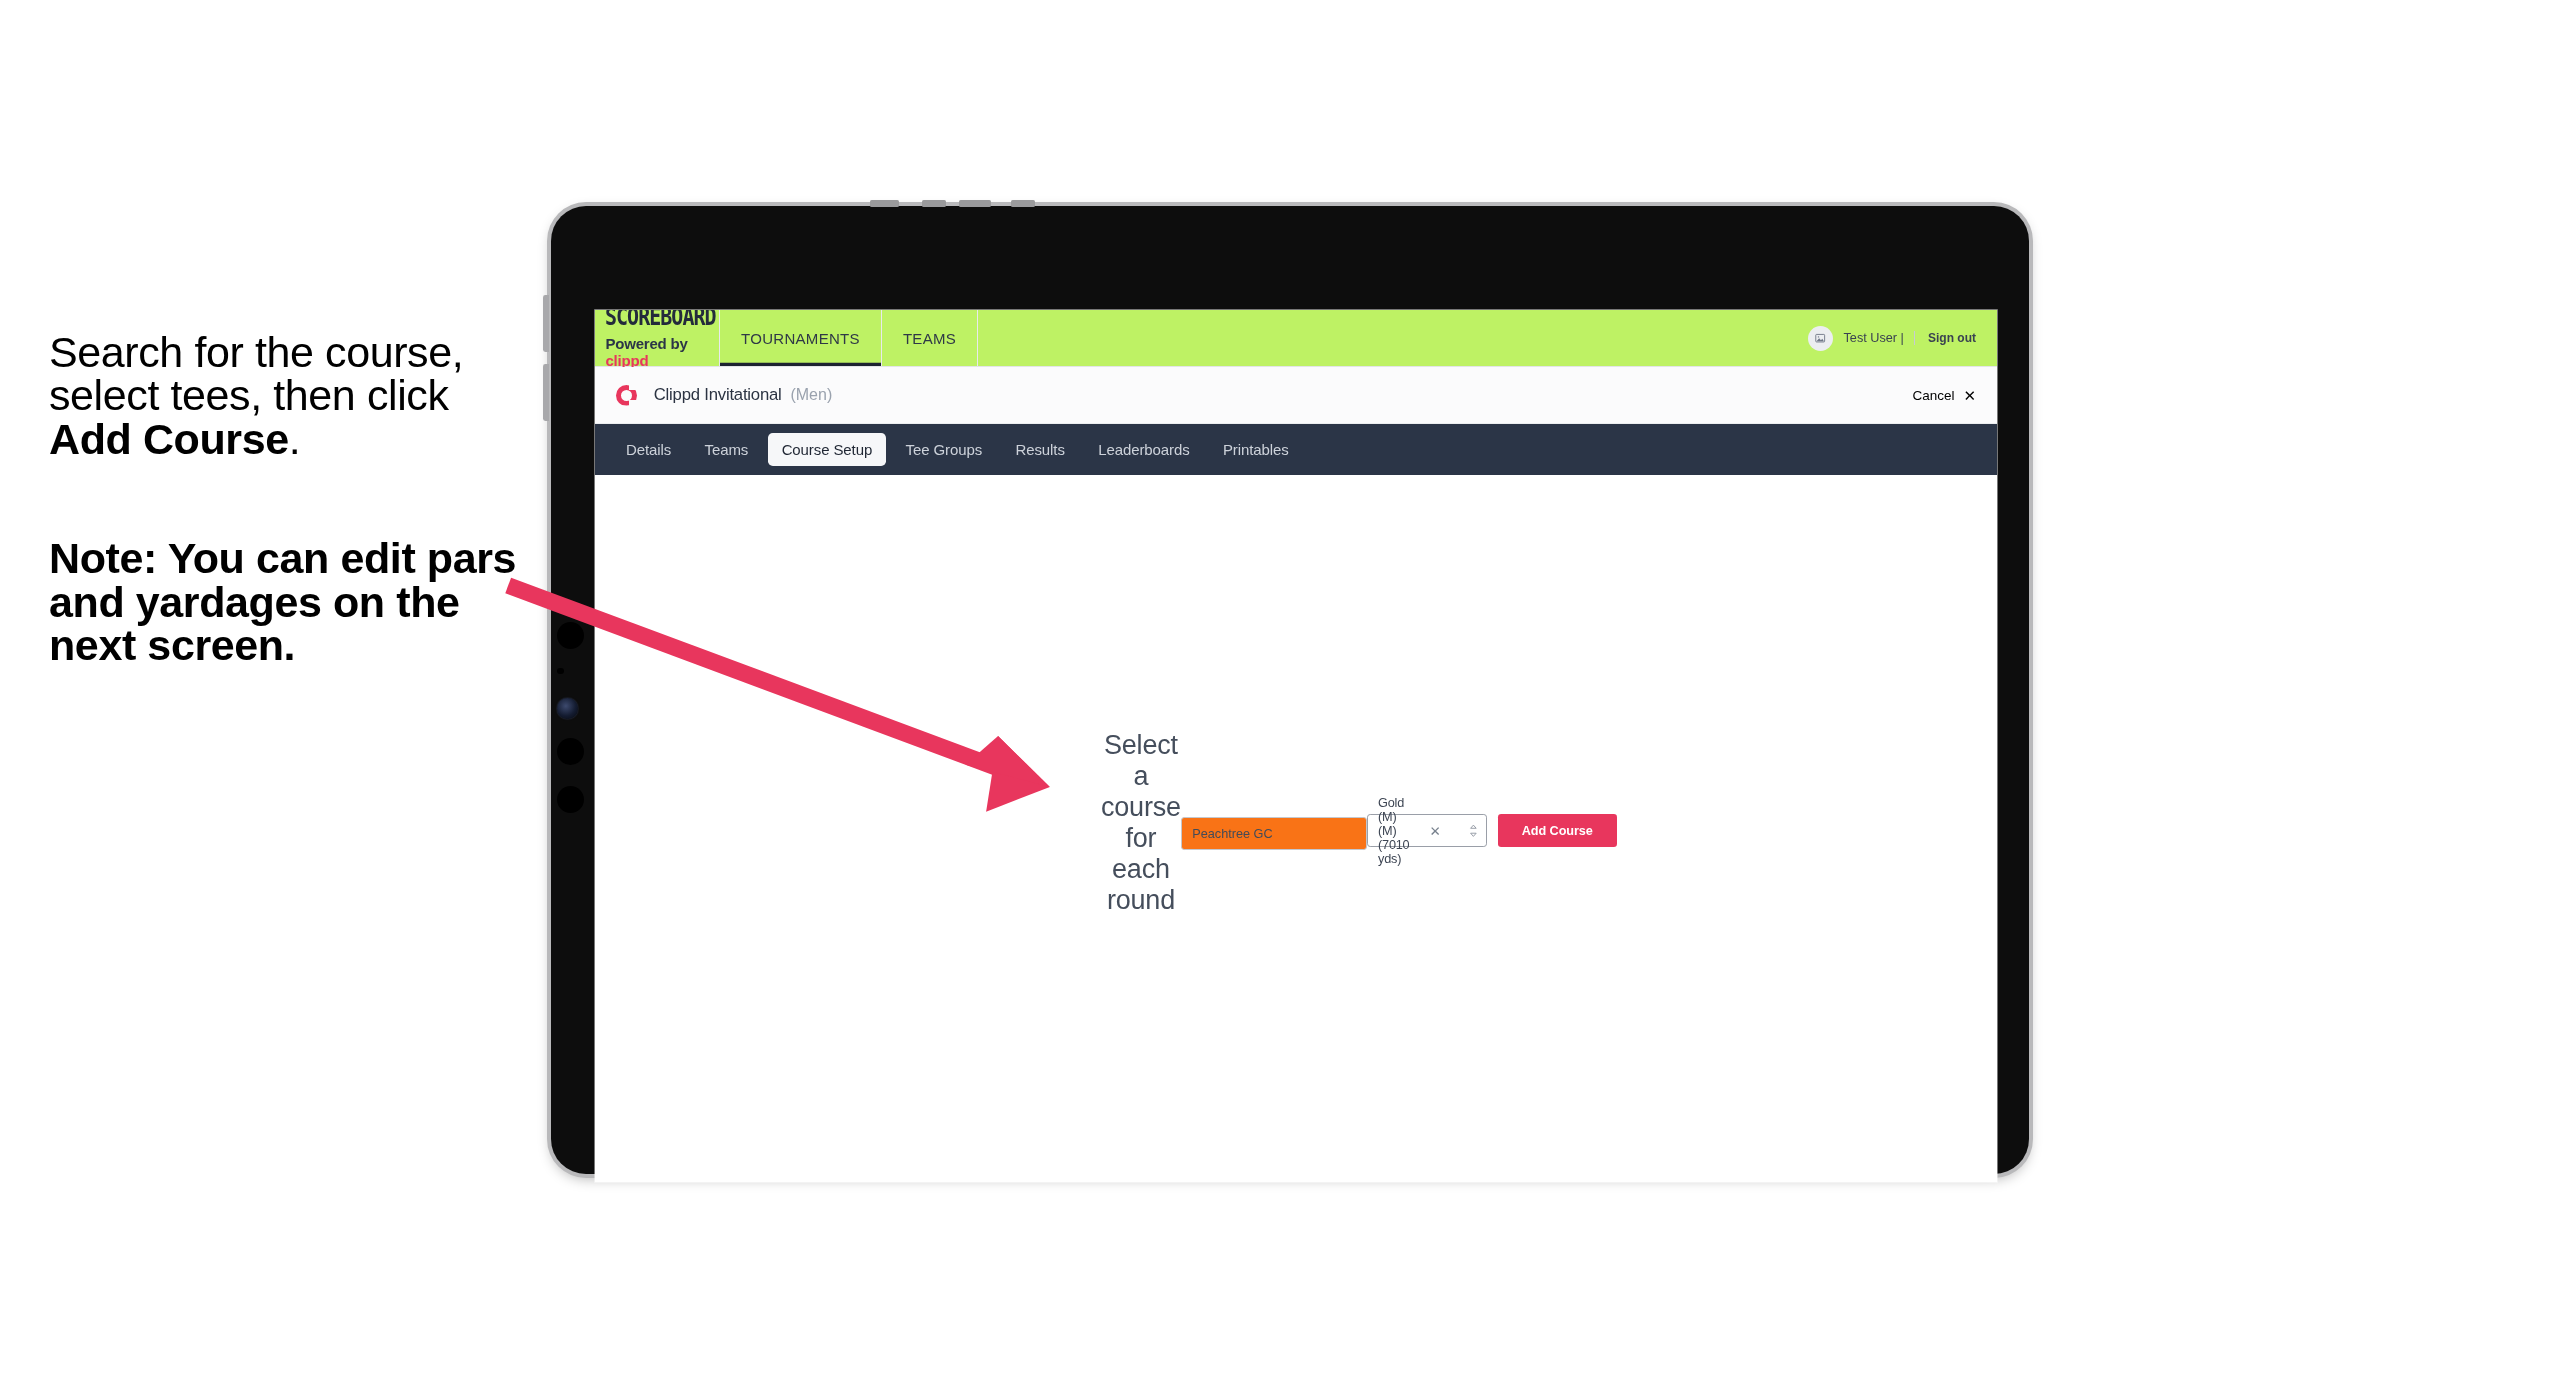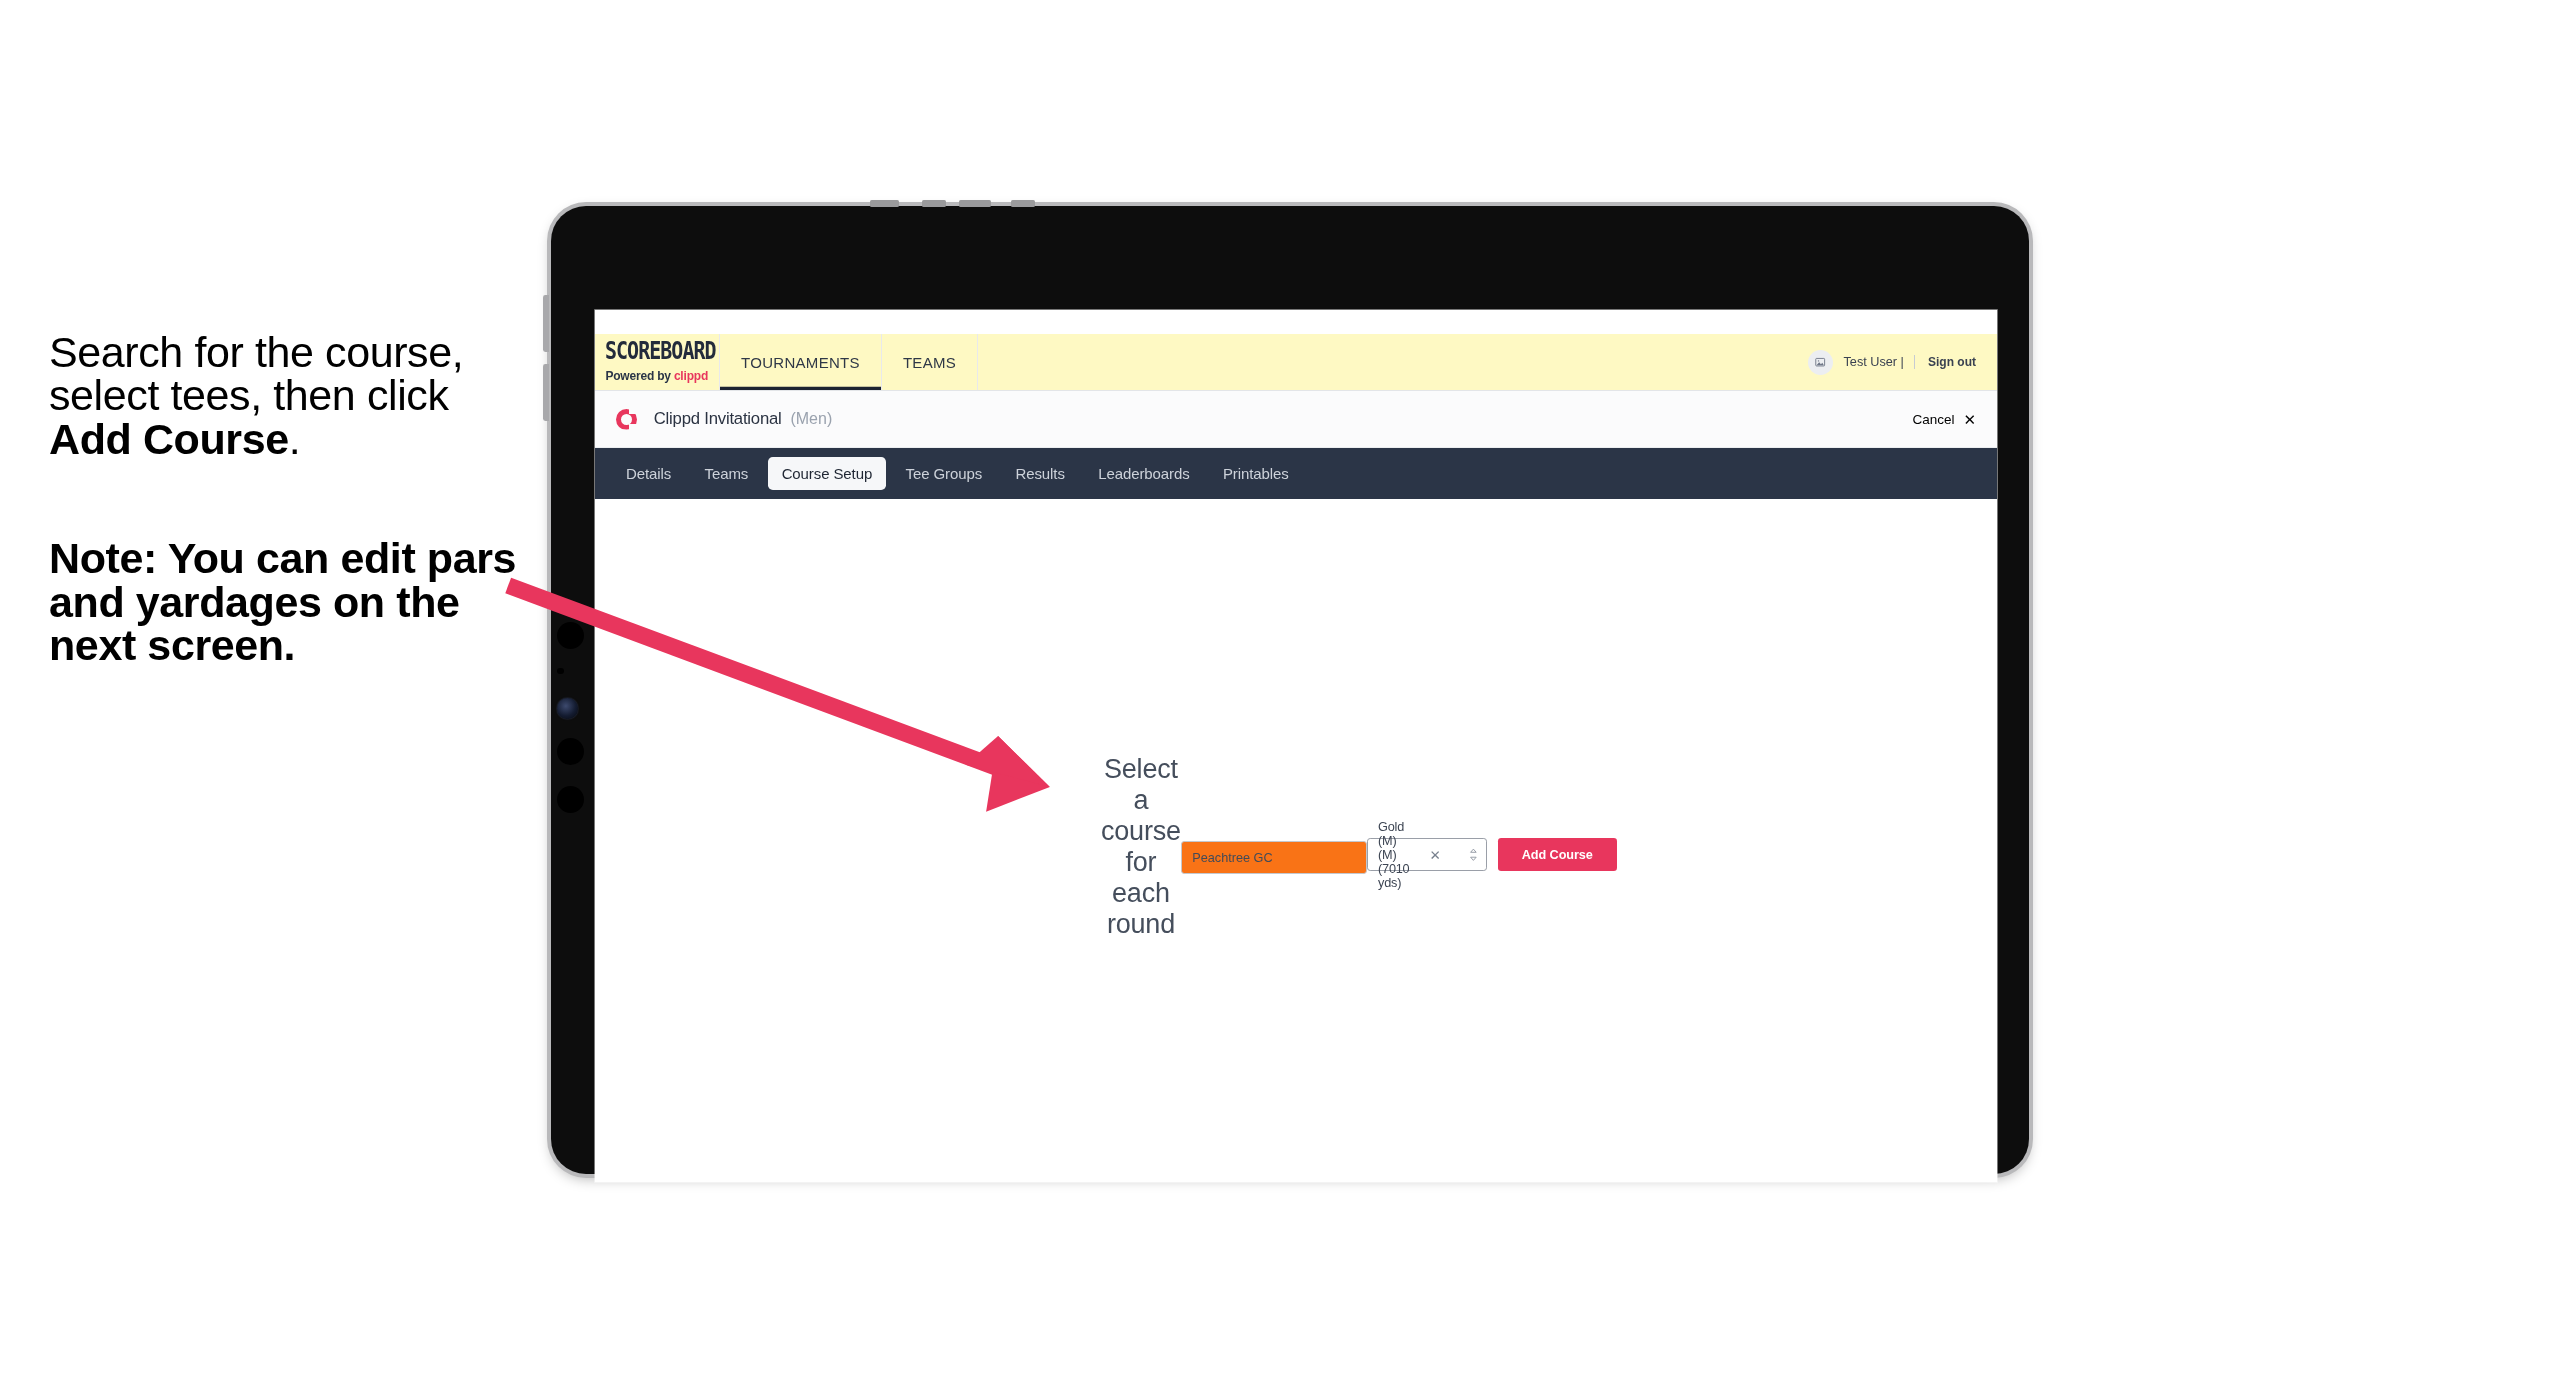--- a/index.html
+++ b/index.html
@@ -89,25 +89,24 @@
     height: 872px;
     background: #ffffff;
     overflow: hidden;
     box-shadow: 0 0 0 0.8px rgba(255,255,255,.55);
   }
 
   
   #appbar {
     position: relative;
     height: 57px;
-    background: #fef9c3;
+    background: #bef264;
     border-bottom: 1.6px solid #e3e5e8;
     display: flex;
     align-items: stretch;
-    margin-top: 24px;
   }
   #logo-block {
     width: 125px;
     display: flex;
     flex-direction: column;
     justify-content: center;
     padding-left: 10.4px;
     border-right: 0.8px solid #e8e9ec;
   }
   #logo-word {
@@ -115,21 +114,21 @@
     font-weight: 700;
     font-size: 21px;
     letter-spacing: -1px;
     color: #232b3b;
     line-height: 1;
     transform: scaleY(1.18) scaleX(0.95);
     transform-origin: left center;
   }
   #logo-sub {
     margin-top: 6.4px;
-    font-size: 12px;
+    font-size: 15px;
     color: #2b3547;
     font-weight: 600;
     letter-spacing: -0.2px;
   }
   #logo-sub .brand { color: #e8365d; font-weight: 700; }
 
   .topnav-tab {
     display: flex;
     align-items: center;
     padding: 0 21px;

